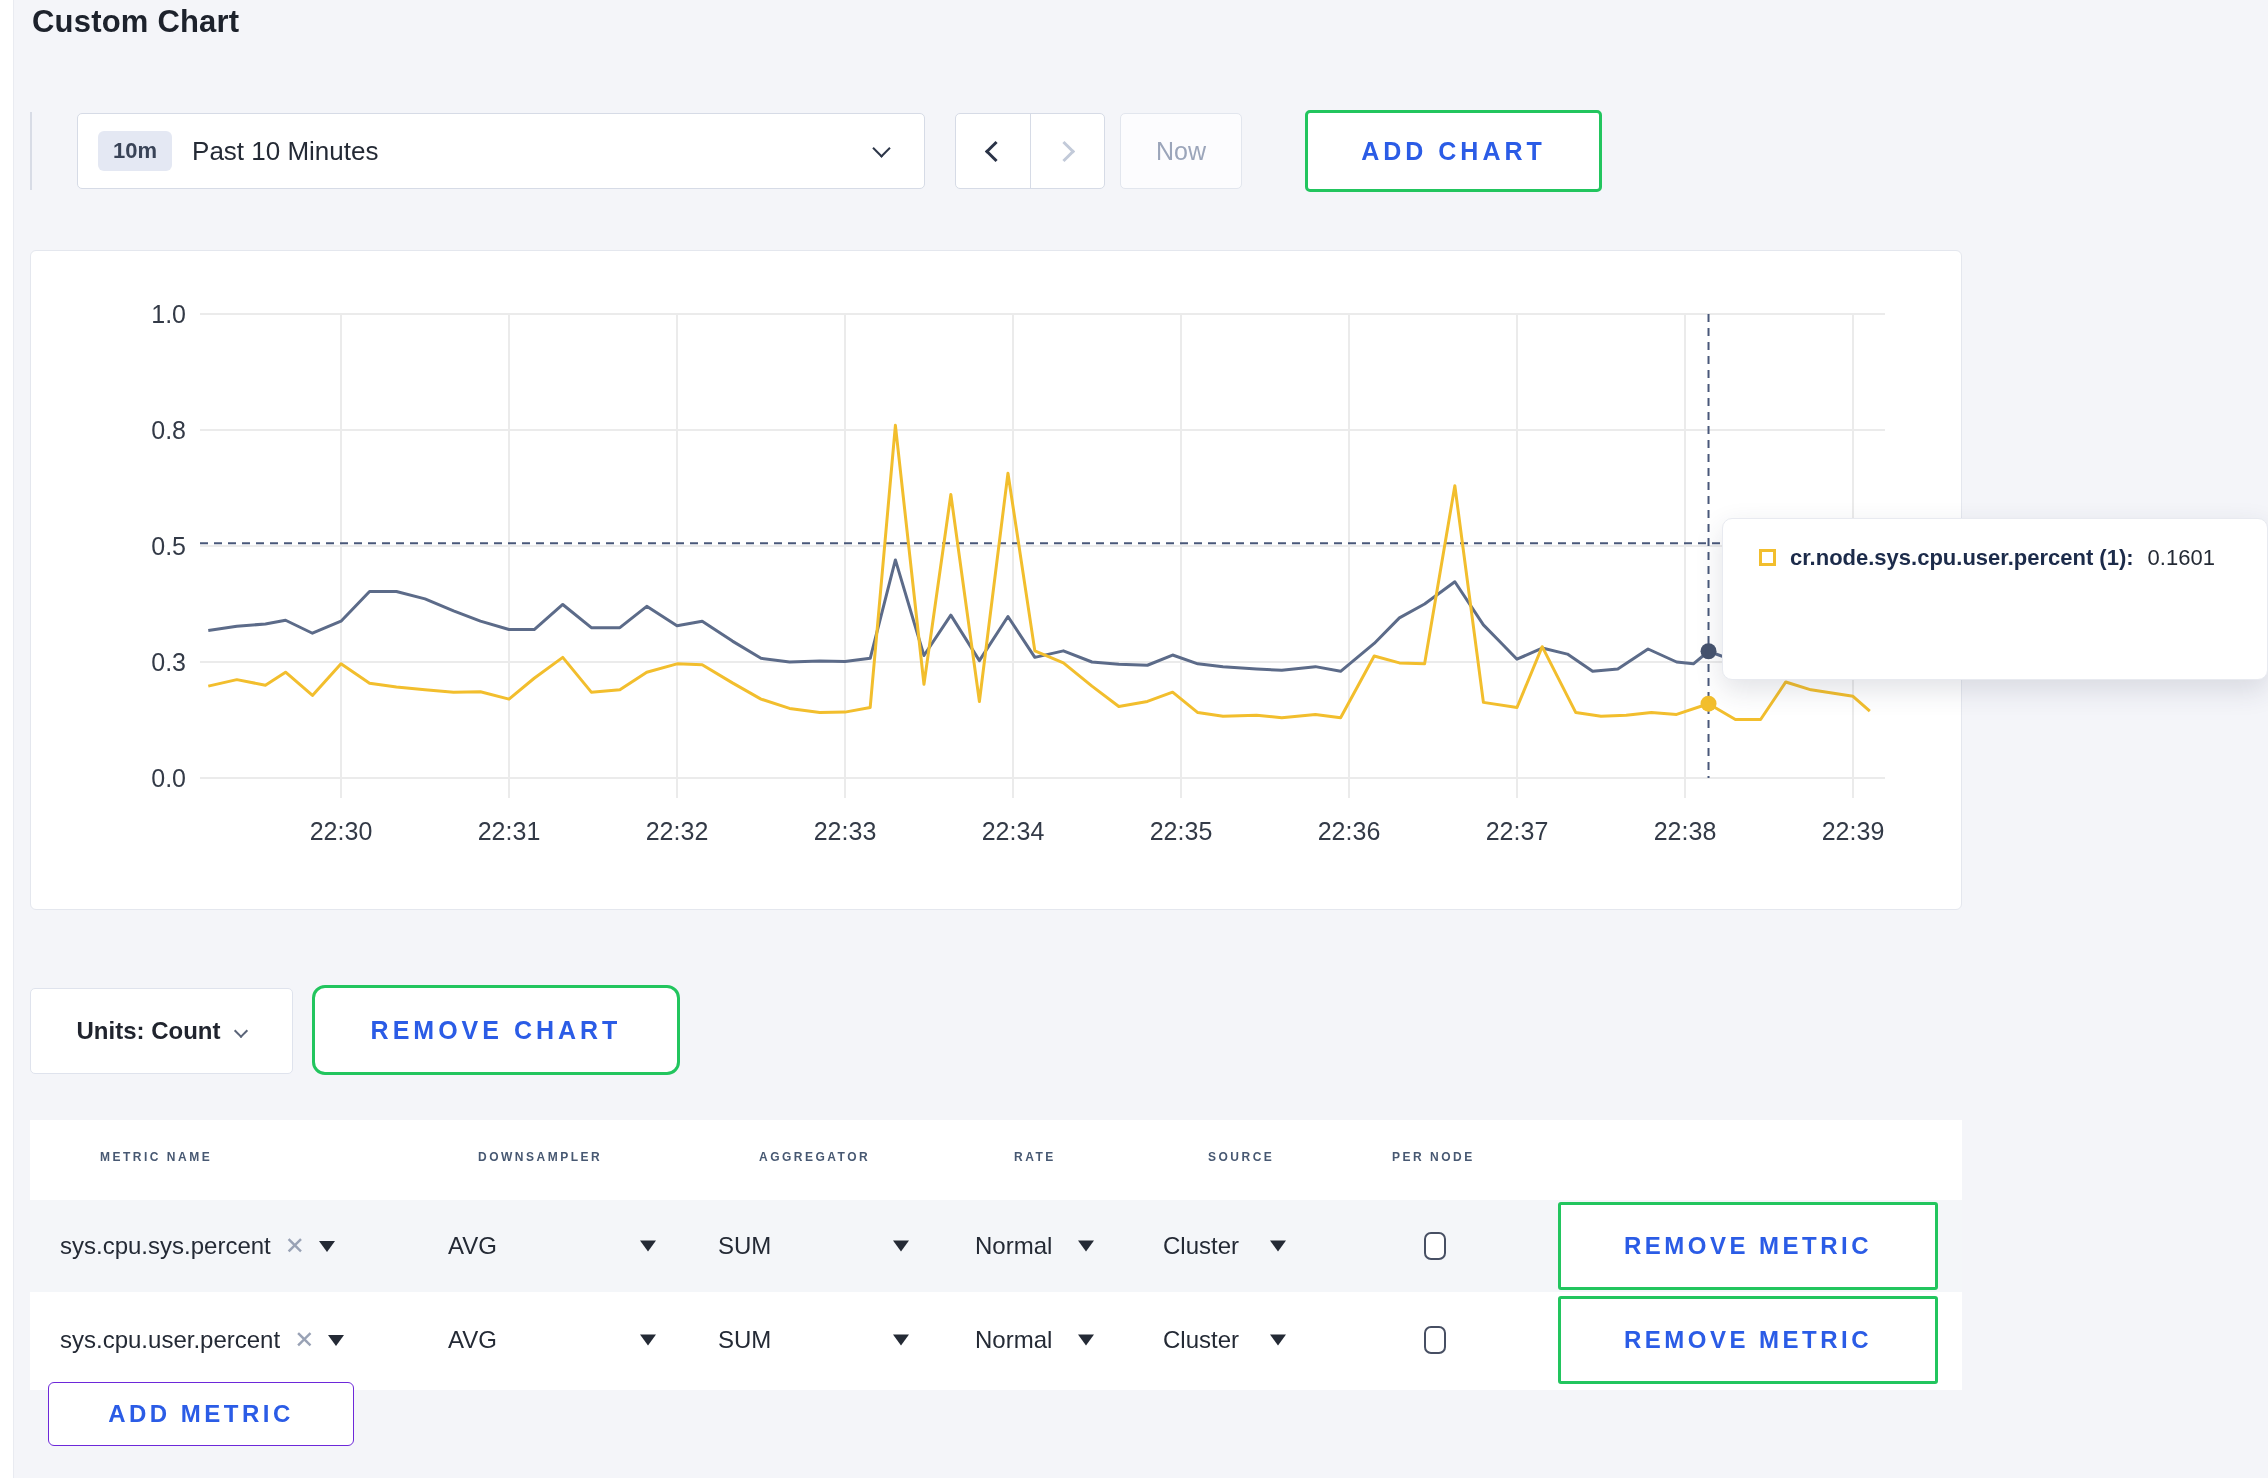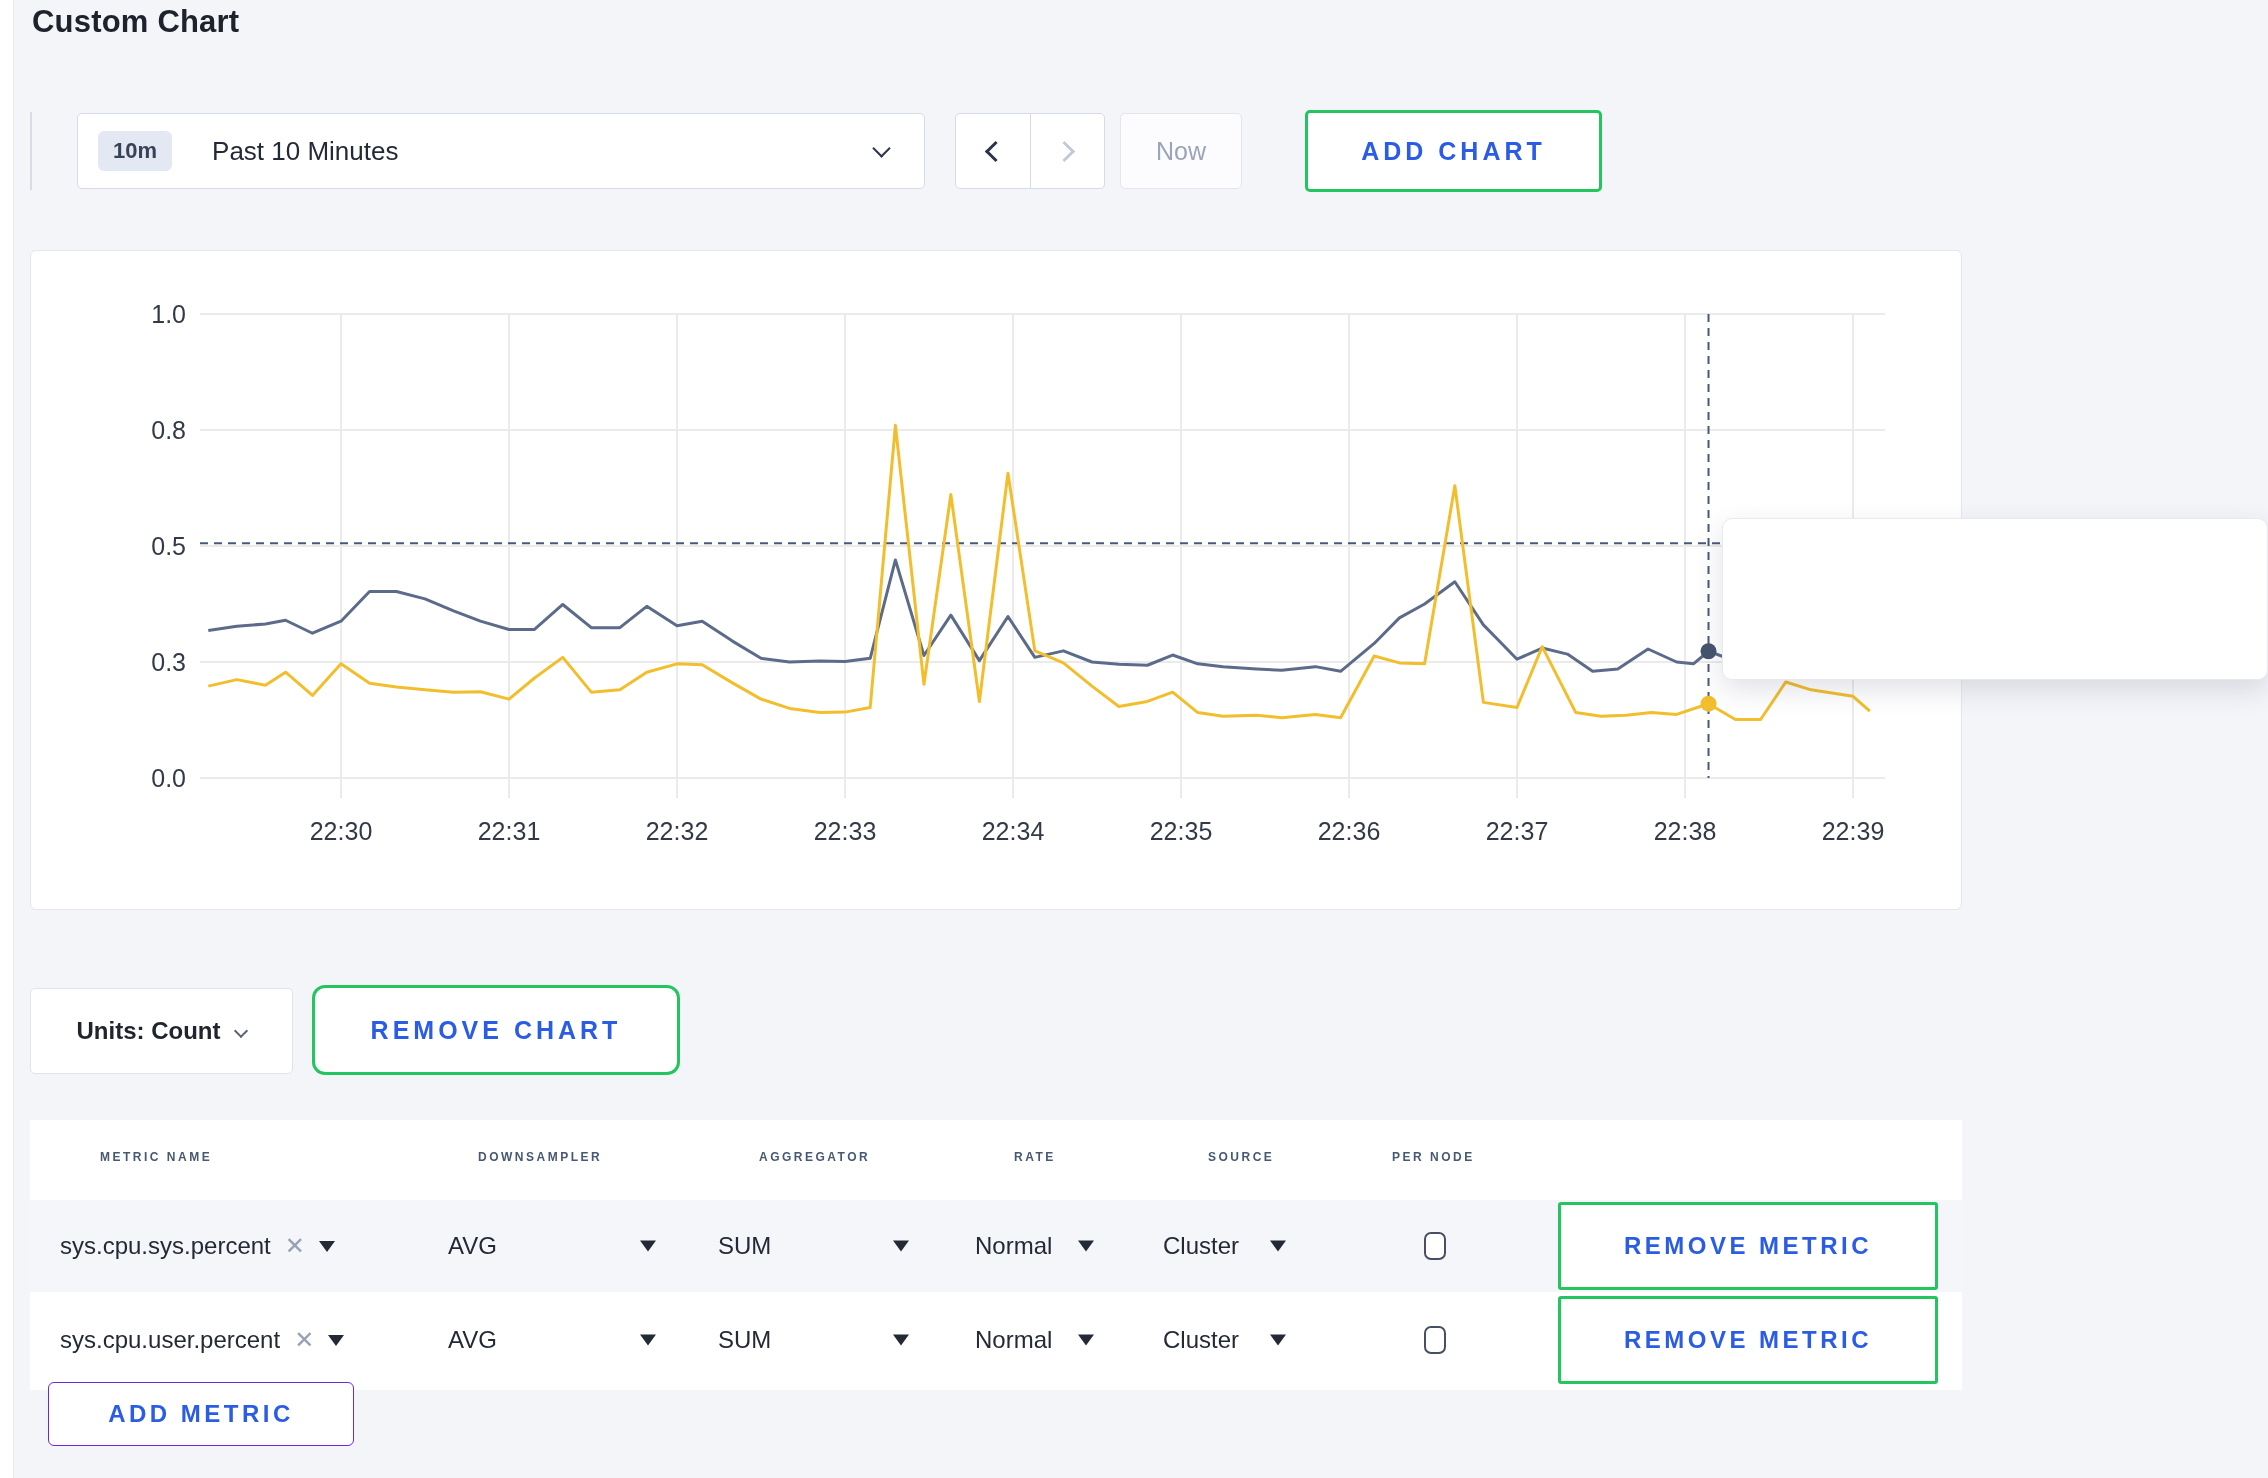--- a/index.html
+++ b/index.html
@@ -7,21 +7,21 @@
   body { background:#f4f5f9; font-family:"Liberation Sans", sans-serif; position:relative; color:#242a35; }
 
   .left-strip { position:absolute; left:0; top:0; width:14px; height:1478px; background:#ffffff; border-right:1px solid #e9ebf1; }
 
   .page-title { position:absolute; left:32px; top:4px; font-size:31px; font-weight:600; color:#1d222c; letter-spacing:0.2px; }
 
   .toolbar-divider { position:absolute; left:30px; top:112px; width:2px; height:78px; background:#d8dce6; }
 
   .time-picker { position:absolute; left:77px; top:113px; width:848px; height:76px; background:#fff; border:1px solid #d6dbe6; border-radius:5px; display:flex; align-items:center; padding-left:20px; cursor:pointer; }
   .time-badge { background:#e4e8f3; border-radius:6px; padding:7px 15px; font-size:22px; font-weight:700; color:#394357; }
-  .time-label { margin-left:40px; font-size:26px; color:#242a35; }
+  .time-label { margin-left:20px; font-size:26px; color:#242a35; }
   .chev { display:inline-block; width:13px; height:13px; border-right:2px solid #2c3548; border-bottom:2px solid #2c3548; transform:rotate(45deg); }
   .time-picker .chev { position:absolute; right:36px; top:28px; }
 
   .nav-arrows { position:absolute; left:955px; top:113px; width:150px; height:76px; background:#fff; border:1px solid #d6dbe6; border-radius:5px; display:flex; }
   .nav-arrows .half { flex:1; display:flex; align-items:center; justify-content:center; cursor:pointer; }
   .nav-arrows .half + .half { border-left:1px solid #d6dbe6; }
   .chev-left  { display:inline-block; width:15px; height:15px; border-left:3px solid #2a3347; border-bottom:3px solid #2a3347; transform:rotate(45deg); margin-left:6px; }
   .chev-right { display:inline-block; width:15px; height:15px; border-right:3px solid #c2cad9; border-top:3px solid #c2cad9; transform:rotate(45deg); margin-right:6px; }
 
   .now-btn { position:absolute; left:1120px; top:113px; width:122px; height:76px; background:#fcfcfe; border:1px solid #e2e6ee; border-radius:5px; font-size:25px; color:#9ba5ba; display:flex; align-items:center; justify-content:center; cursor:default; }
@@ -122,20 +122,25 @@
     <text x="1853" y="840" text-anchor="middle" fill="#333a47" font-size="25px" font-family="Liberation Sans, sans-serif">22:39</text>
     <line x1="200" x2="1885" y1="543.216" y2="543.216" stroke="#49587a" stroke-width="2" stroke-dasharray="8 6"></line>
     <line x1="1708.52" x2="1708.52" y1="314" y2="778" stroke="#49587a" stroke-width="2" stroke-dasharray="8 6"></line>
     <polyline points="208.28,630.448 236.84,626.2719999999999 265.4,623.952 285.56,620.24 312.44,633.232 341,621.168 369.56,591.472 396.44,591.472 425,598.896 453.56,610.96 480.44,621.168 509,629.52 534.2,629.52 562.76,604.4639999999999 591.3199999999999,627.664 619.88,627.664 646.76,606.3199999999999 677,625.808 702.2,621.168 732.44,641.12 761,658.288 789.56,662 819.8,661.072 845,661.5360000000001 870.1999999999999,658.288 895.4,559.9200000000001 923.96,655.504 950.84,615.136 979.4,660.608 1007.96,616.528 1034.8400000000001,657.36 1063.4,650.864 1091.96,662 1118.8400000000001,664.32 1147.4,665.248 1172.6,655.04 1197.8,663.856 1223,666.64 1256.6,668.96 1281.8,670.352 1315.4,666.64 1340.6,671.28 1374.2,643.44 1399.3999999999999,617.9200000000001 1424.6000000000001,604 1454.84,581.7280000000001 1483.3999999999999,624.88 1500.2,642.048 1517,659.216 1542.2,648.0799999999999 1567.3999999999999,654.112 1592.6000000000001,671.28 1617.8,668.96 1648.04,649.008 1676.6000000000001,662 1693.4,663.856 1708.52,651.2352 1735.4,661.072 1769,659.68 1802.6,657.36 1836.2,652.72 1869.8,638.8" fill="none" stroke="#5c6b89" stroke-width="3" stroke-linejoin="round"></polyline>
     <polyline points="208.28,686.128 236.84,679.6320000000001 265.4,685.2 285.56,672.208 312.44,695.408 341,663.856 369.56,683.344 396.44,687.056 425,689.84 453.56,692.16 480.44,691.696 509,699.12 534.2,678.24 562.76,657.36 591.3199999999999,692.16 619.88,689.84 646.76,672.208 677,663.856 702.2,664.784 732.44,682.88 761,699.12 789.56,708.4 819.8,712.576 845,712.112 870.1999999999999,707.472 895.4,425.36 923.96,684.2719999999999 950.84,494.496 979.4,701.44 1007.96,473.152 1034.8400000000001,650.864 1063.4,662.928 1091.96,686.128 1118.8400000000001,706.544 1147.4,701.44 1172.6,692.16 1197.8,712.576 1223,716.288 1256.6,715.36 1281.8,717.68 1315.4,714.432 1340.6,717.68 1374.2,655.968 1399.3999999999999,662.928 1424.6000000000001,663.856 1454.84,485.68 1483.3999999999999,702.3679999999999 1517,707.472 1542.2,646.688 1575.8,712.576 1601,716.288 1626.2,715.36 1651.3999999999999,712.576 1676.6000000000001,714.432 1708.52,703.7136 1735.4,719.5360000000001 1760.6,719.5360000000001 1785.8,681.952 1811,689.84 1853,696.336 1869.8,711.184" fill="none" stroke="#f2be2d" stroke-width="3" stroke-linejoin="round"></polyline>
     <circle cx="1708.52" cy="651.2352" r="8" fill="#46536e"></circle>
     <circle cx="1708.52" cy="703.7136" r="8" fill="#f2be2d"></circle>
   </svg>
 
 <div class="chart-tooltip">
+  <div class="tt-row">
+    <span class="tt-swatch" style="border-color: rgb(242, 190, 45);"></span>
+    <span class="tt-metric">cr.node.sys.cpu.user.percent (1):</span>
+    <span class="tt-val">0.1601</span>
+  </div>
 </div>
 
 <div class="units-btn">
   <span class="units-label">Units: Count</span>
   <span class="chev"></span>
 </div>
 
 <div class="blue-btn remove-chart-btn">REMOVE CHART</div>
 
 <div class="metrics-table">

